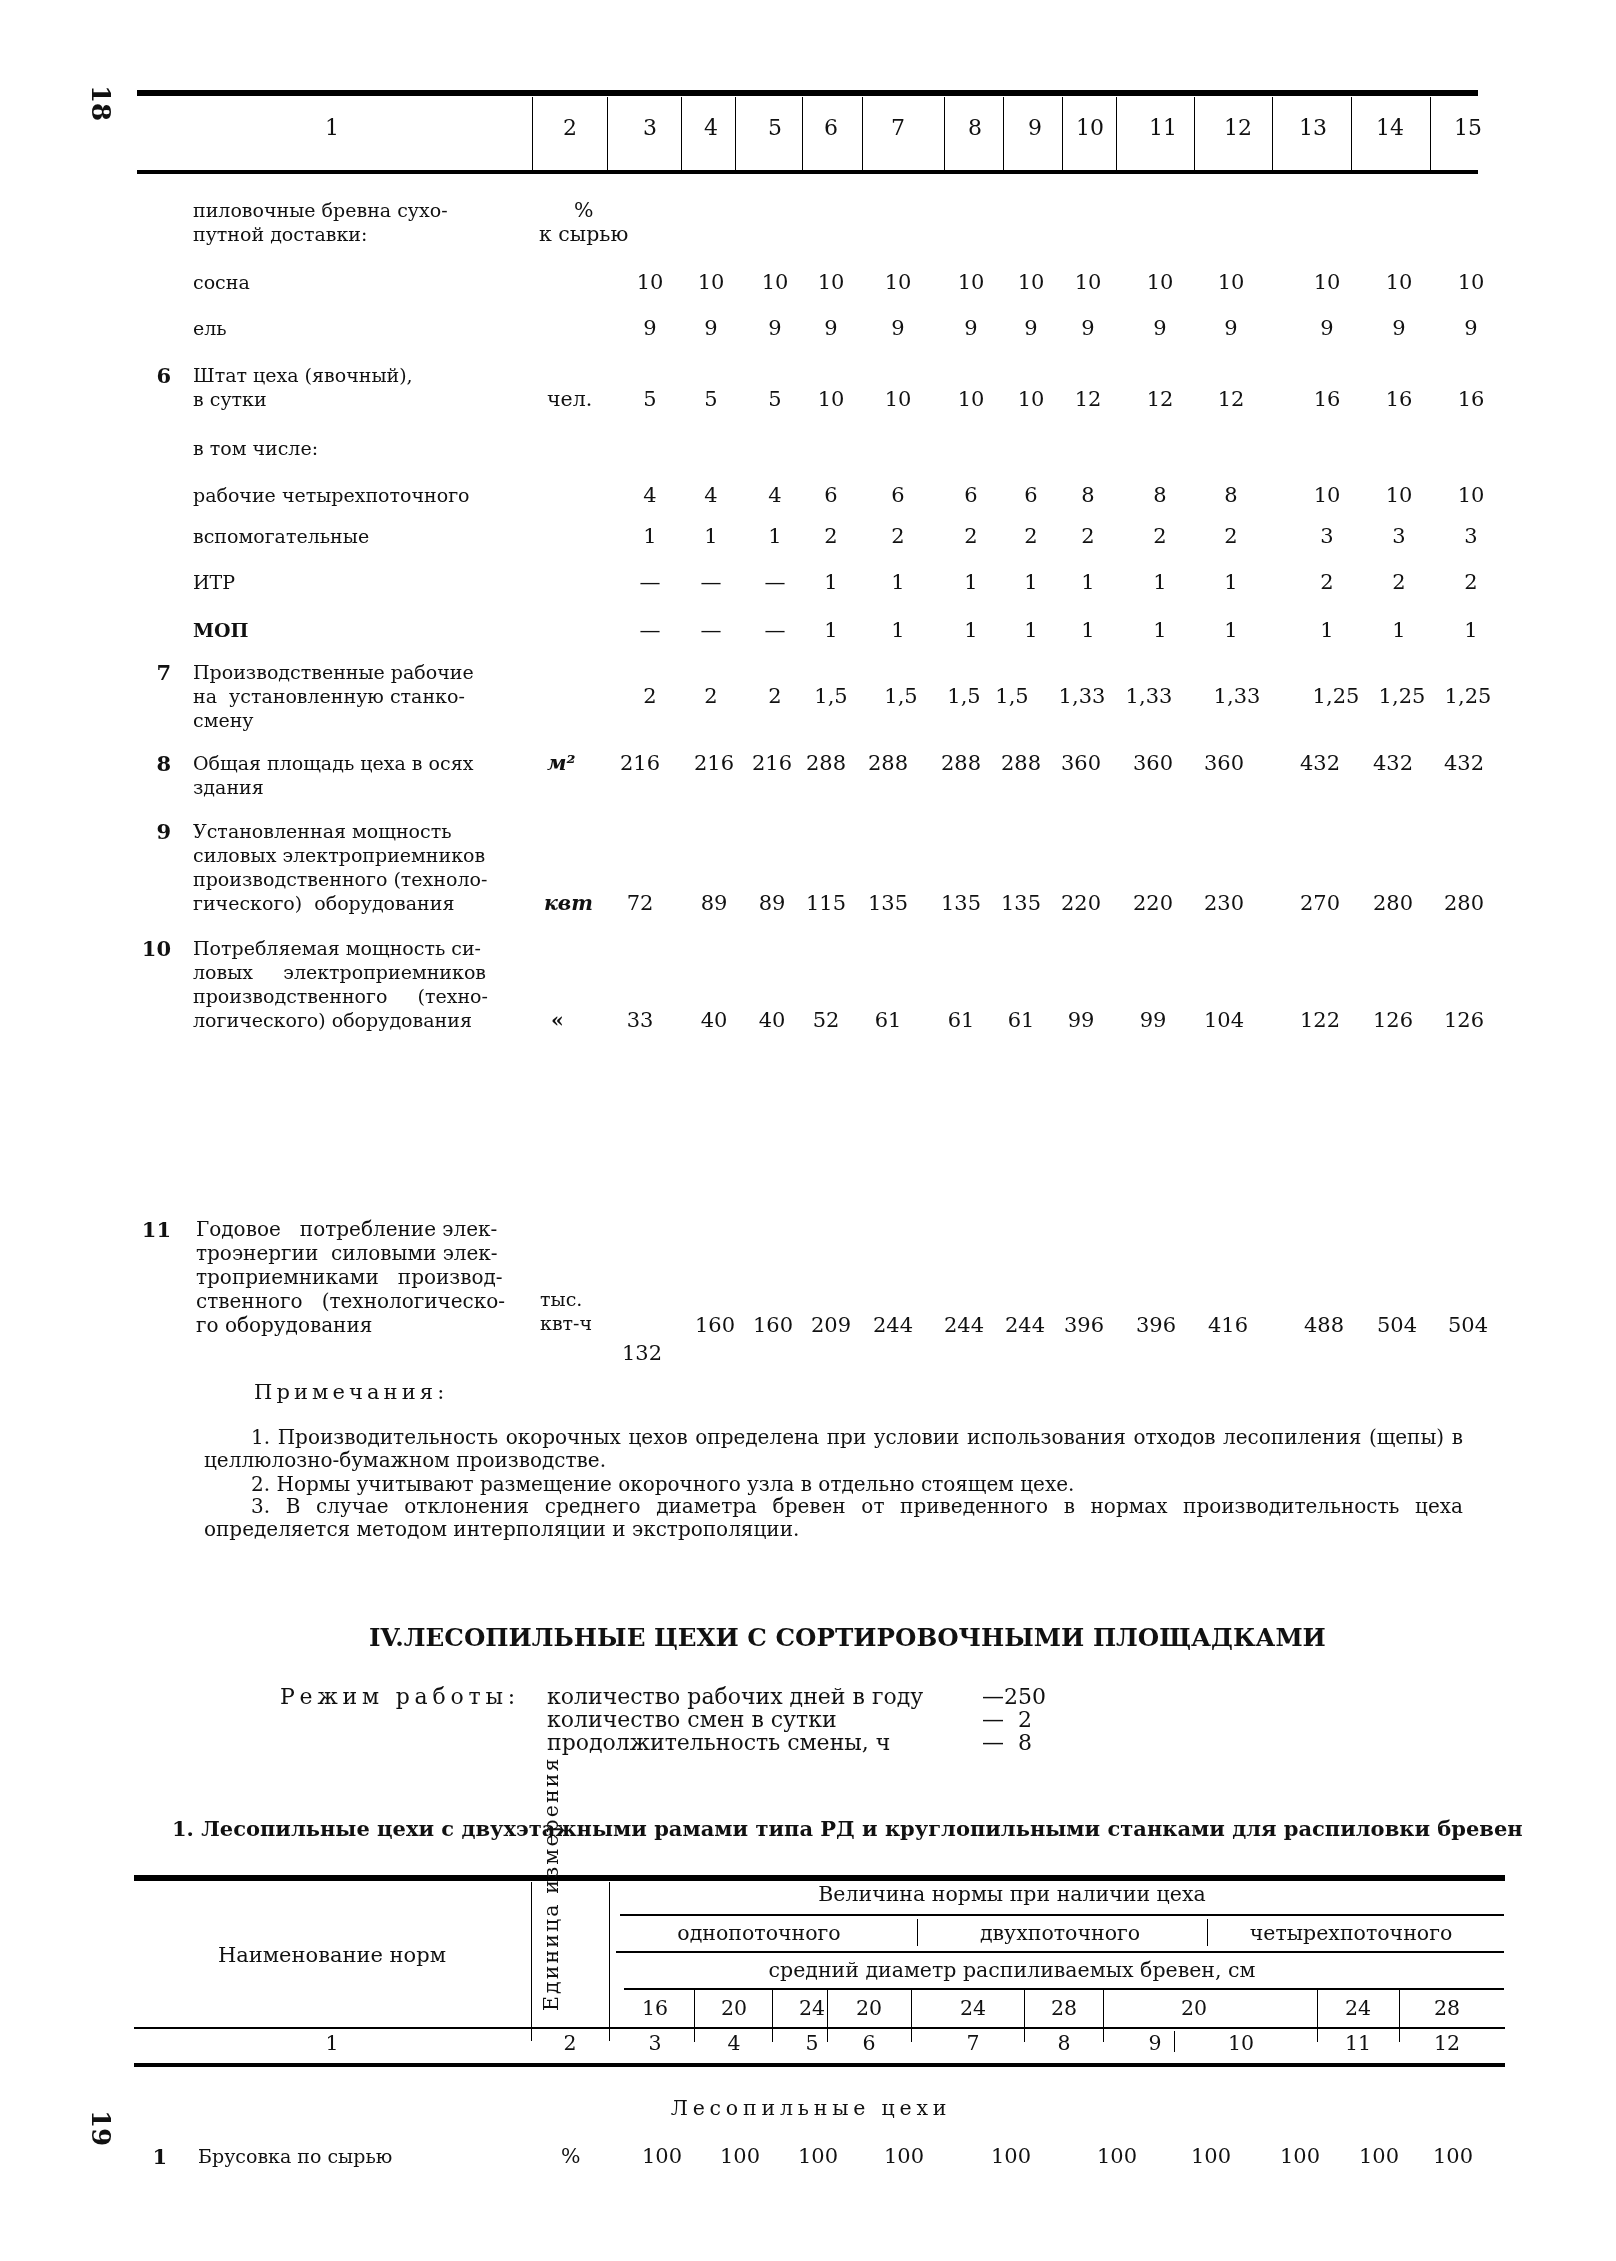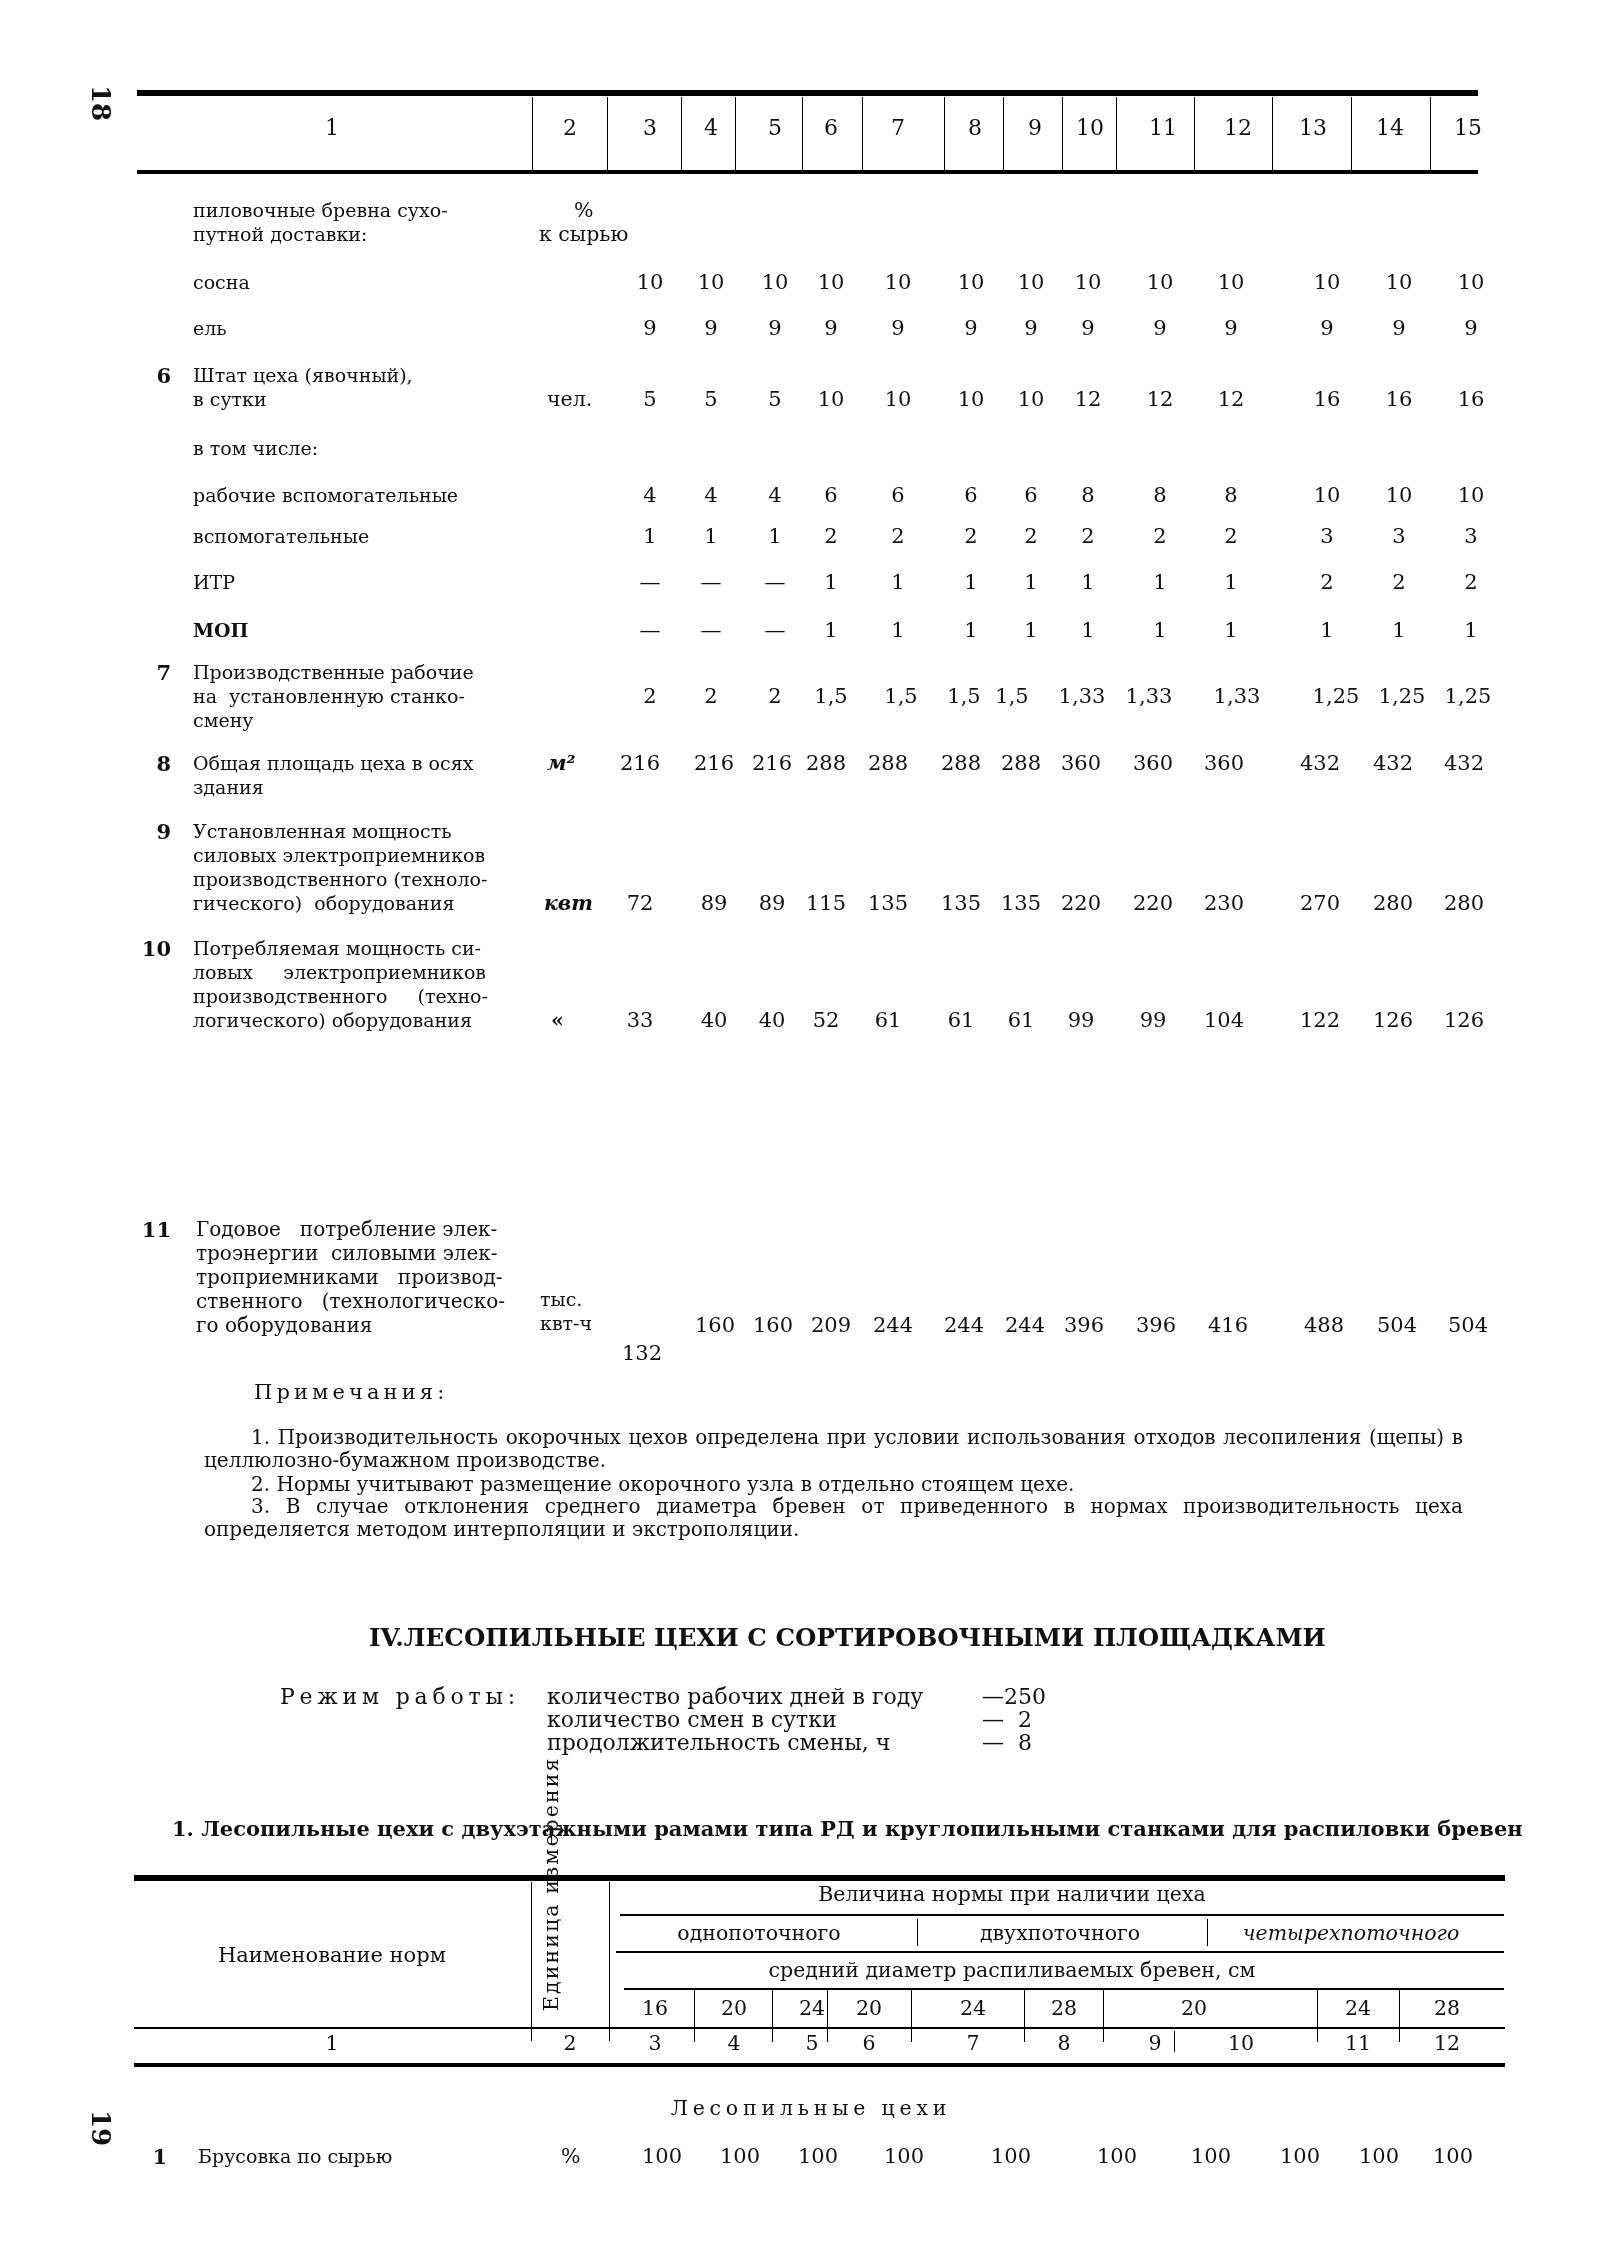--- a/index.html
+++ b/index.html
@@ -124,21 +124,21 @@
     <span class="val" style="left:1160px;top:24px;">12</span>
     <span class="val" style="left:1231px;top:24px;">12</span>
     <span class="val" style="left:1327px;top:24px;">16</span>
     <span class="val" style="left:1399px;top:24px;">16</span>
     <span class="val" style="left:1471px;top:24px;">16</span>
   </div>
 
   <div class="rowlabel" style="left:193px;top:436px;">в том числе:</div>
 
   <div style="position:absolute;left:0;top:483px;width:1616px;">
-    <div class="rowlabel" style="left:193px;top:0;">рабочие вспомогательные</div>
+    <div class="rowlabel" style="left:193px;top:0;">рабочие четырехпоточного</div>
     <span class="val" style="left:650px;">4</span>
     <span class="val" style="left:711px;">4</span>
     <span class="val" style="left:775px;">4</span>
     <span class="val" style="left:831px;">6</span>
     <span class="val" style="left:898px;">6</span>
     <span class="val" style="left:971px;">6</span>
     <span class="val" style="left:1031px;">6</span>
     <span class="val" style="left:1088px;">8</span>
     <span class="val" style="left:1160px;">8</span>
     <span class="val" style="left:1231px;">8</span>
@@ -337,21 +337,21 @@
   <div class="t2" style="left:332px;top:1943px;font-size:21px;">Наименование норм</div>
   <div class="vert" style="left:540px;top:2011px;">Единица измерения</div>
 
   <div class="t2" style="left:1012px;top:1882px;">Величина нормы при наличии цеха</div>
   <div class="rule-thin" style="left:620px;top:1914px;width:884px;"></div>
 
   <div class="t2" style="left:759px;top:1921px;">однопоточного</div>
   <div class="vline" style="left:917px;top:1919px;height:27px;"></div>
   <div class="t2" style="left:1060px;top:1921px;">двухпоточного</div>
   <div class="vline" style="left:1207px;top:1919px;height:27px;"></div>
-  <div class="t2" style="left:1351px;top:1921px;font-style:italic;">четырехпоточного</div>
+  <div class="t2" style="left:1351px;top:1921px;">четырехпоточного</div>
   <div class="rule-thin" style="left:616px;top:1951px;width:888px;"></div>
 
   <div class="t2" style="left:1012px;top:1958px;">средний диаметр распиливаемых бревен, см</div>
   <div class="rule-thin" style="left:624px;top:1988px;width:880px;"></div>
 
   <div class="t2" style="left:655px;top:1996px;">16</div>
   <div class="vline" style="left:694px;top:1990px;height:52px;"></div>
   <div class="t2" style="left:734px;top:1996px;">20</div>
   <div class="vline" style="left:772px;top:1990px;height:52px;"></div>
   <div class="t2" style="left:812px;top:1996px;">24</div>

